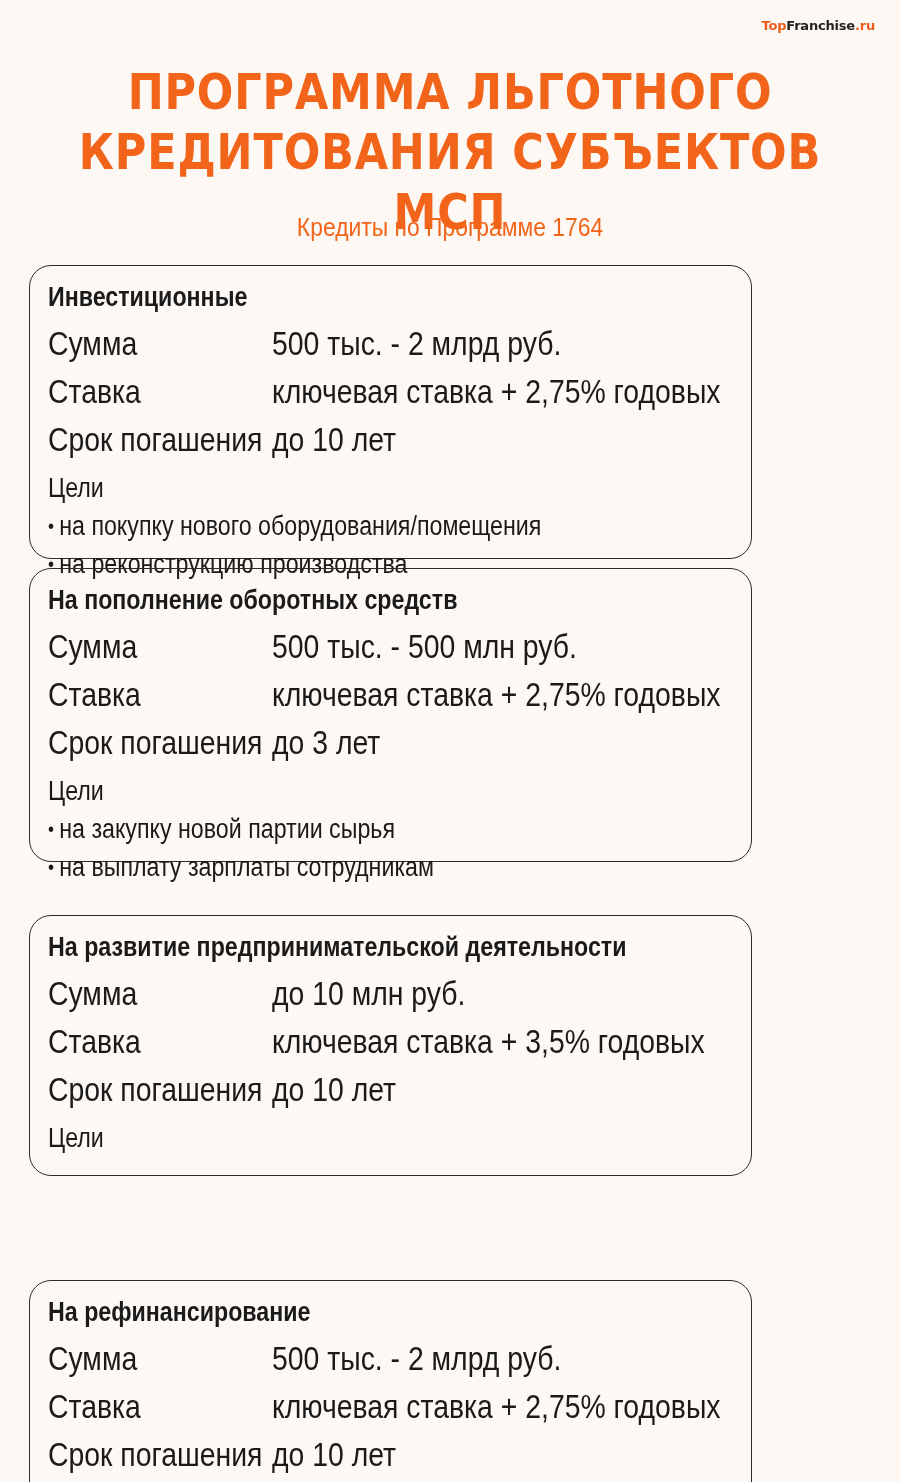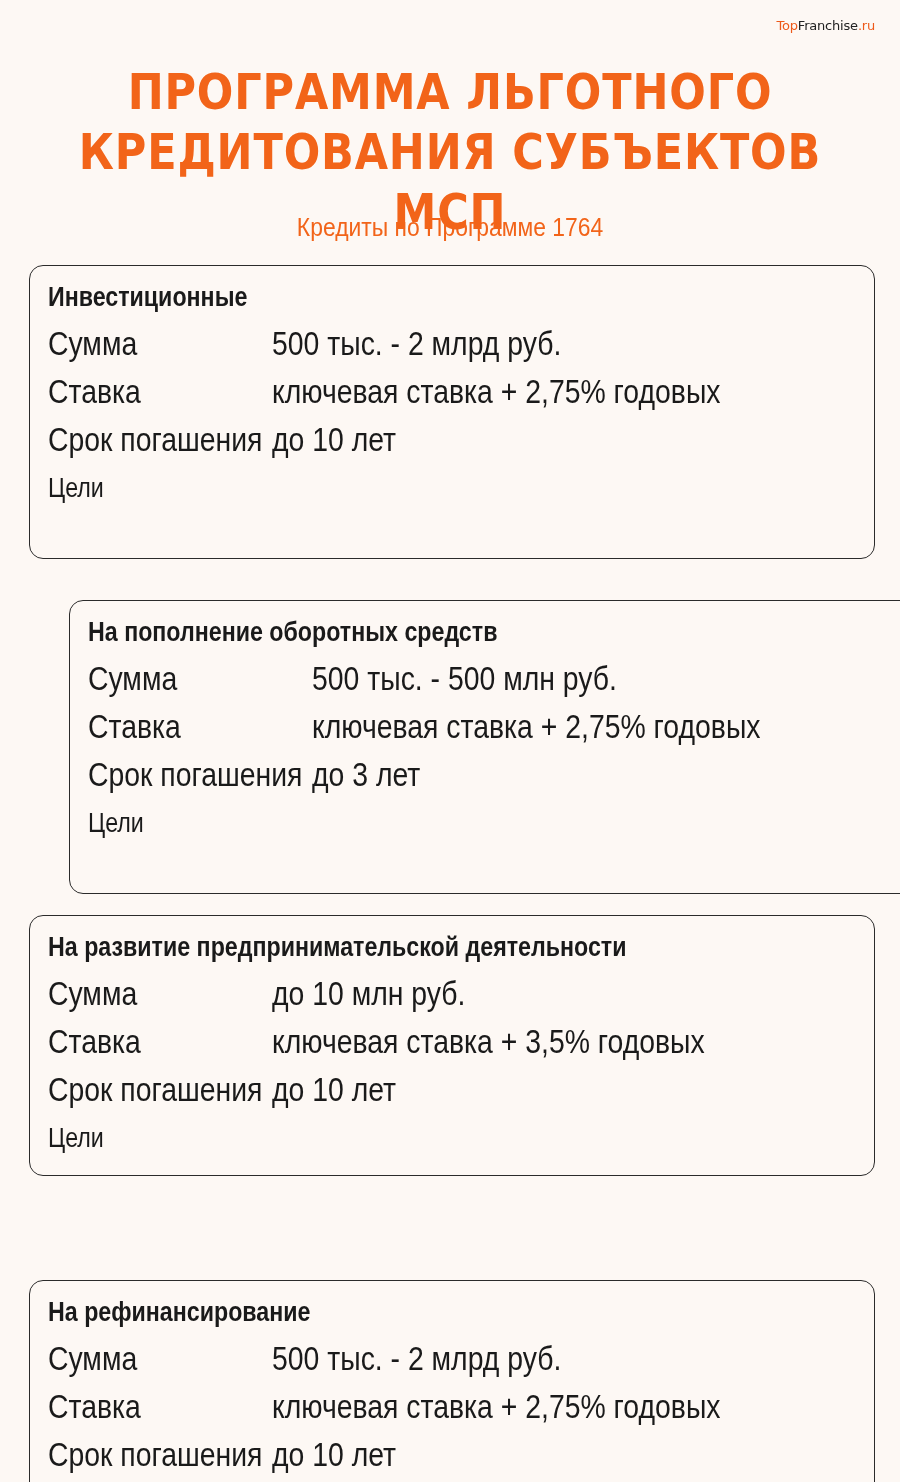--- a/index.html
+++ b/index.html
@@ -7,21 +7,21 @@
       width: 900px; height: 1482px;
       background: #fdf8f4;
       font-family: "Liberation Sans", sans-serif;
       color: #1a1a1a;
       position: relative;
       overflow: hidden;
     }
     .brand {
       position: absolute; top: 18px; right: 25px;
       font-family: "DejaVu Sans", sans-serif;
-      font-size: 13px; font-weight: normal; letter-spacing: -0.2px;
+      font-size: 13px; font-weight: bold; letter-spacing: -0.2px;
     }
     .brand .b-top { color: #ee5a1a; }
     .brand .b-rest { color: #222; }
     .brand .b-dot { color: #ee5a1a; }
     .title {
       position: absolute; top: 62px; left: 0; width: 900px;
       text-align: center;
       color: #f26419;
       font-family: "DejaVu Sans", sans-serif;
       font-weight: bold;
@@ -33,23 +33,23 @@
     }
     .subtitle {
       position: absolute; top: 212px; left: 0; width: 900px;
       text-align: center;
       color: #f26419;
       font-size: 26px;
       transform: scaleX(0.88);
       transform-origin: center;
     }
     .card {
-      position: absolute; left: 29px; width: 846px;
+      position: absolute; left: 29px; width: 723px;
       border: 1.5px solid #2b2b2b;
-      border-radius: 14px;
+      border-radius: 22px;
       box-sizing: border-box;
       padding: 14px 18px 0 18px;
     }
     .card-title {
       font-size: 27px; font-weight: bold; line-height: 34px;
       margin-bottom: 6px;
       transform: scaleX(0.86); transform-origin: left;
       white-space: nowrap;
     }
     .row { display: flex; line-height: 48px; font-size: 33px; }
@@ -84,39 +84,47 @@
   <div class="row">
     <span class="lbl">Ставка</span>
     <span class="val">ключевая ставка + 2,75% годовых</span>
   </div>
   <div class="row">
     <span class="lbl">Срок погашения</span>
     <span class="val">до 10 лет</span>
   </div>
   <div class="goals" style="margin-top:5px;">
     <span class="lbl">Цели</span>
+    <div class="goal-list">
+      <div class="goal"><span class="dot">•</span><span>на покупку нового оборудования/помещения</span></div>
+      <div class="goal"><span class="dot">•</span><span>на реконструкцию производства</span></div>
+    </div>
   </div>
 </div>
 
-<div class="card" style="top:600px;height:294px;margin-left:40px;">
+<div class="card" style="top:568px;height:294px;">
   <div class="card-title">На пополнение оборотных средств</div>
   <div class="row">
     <span class="lbl">Сумма</span>
     <span class="val">500 тыс. - 500 млн руб.</span>
   </div>
   <div class="row">
     <span class="lbl">Ставка</span>
     <span class="val">ключевая ставка + 2,75% годовых</span>
   </div>
   <div class="row">
     <span class="lbl">Срок погашения</span>
     <span class="val">до 3 лет</span>
   </div>
   <div class="goals" style="margin-top:5px;">
     <span class="lbl">Цели</span>
+    <div class="goal-list">
+      <div class="goal"><span class="dot">•</span><span>на закупку новой партии сырья</span></div>
+      <div class="goal"><span class="dot">•</span><span>на выплату зарплаты сотрудникам</span></div>
+    </div>
   </div>
 </div>
 
 <div class="card" style="top:915px;height:261px;">
   <div class="card-title">На развитие предпринимательской деятельности</div>
   <div class="row">
     <span class="lbl">Сумма</span>
     <span class="val">до 10 млн руб.</span>
   </div>
   <div class="row">

